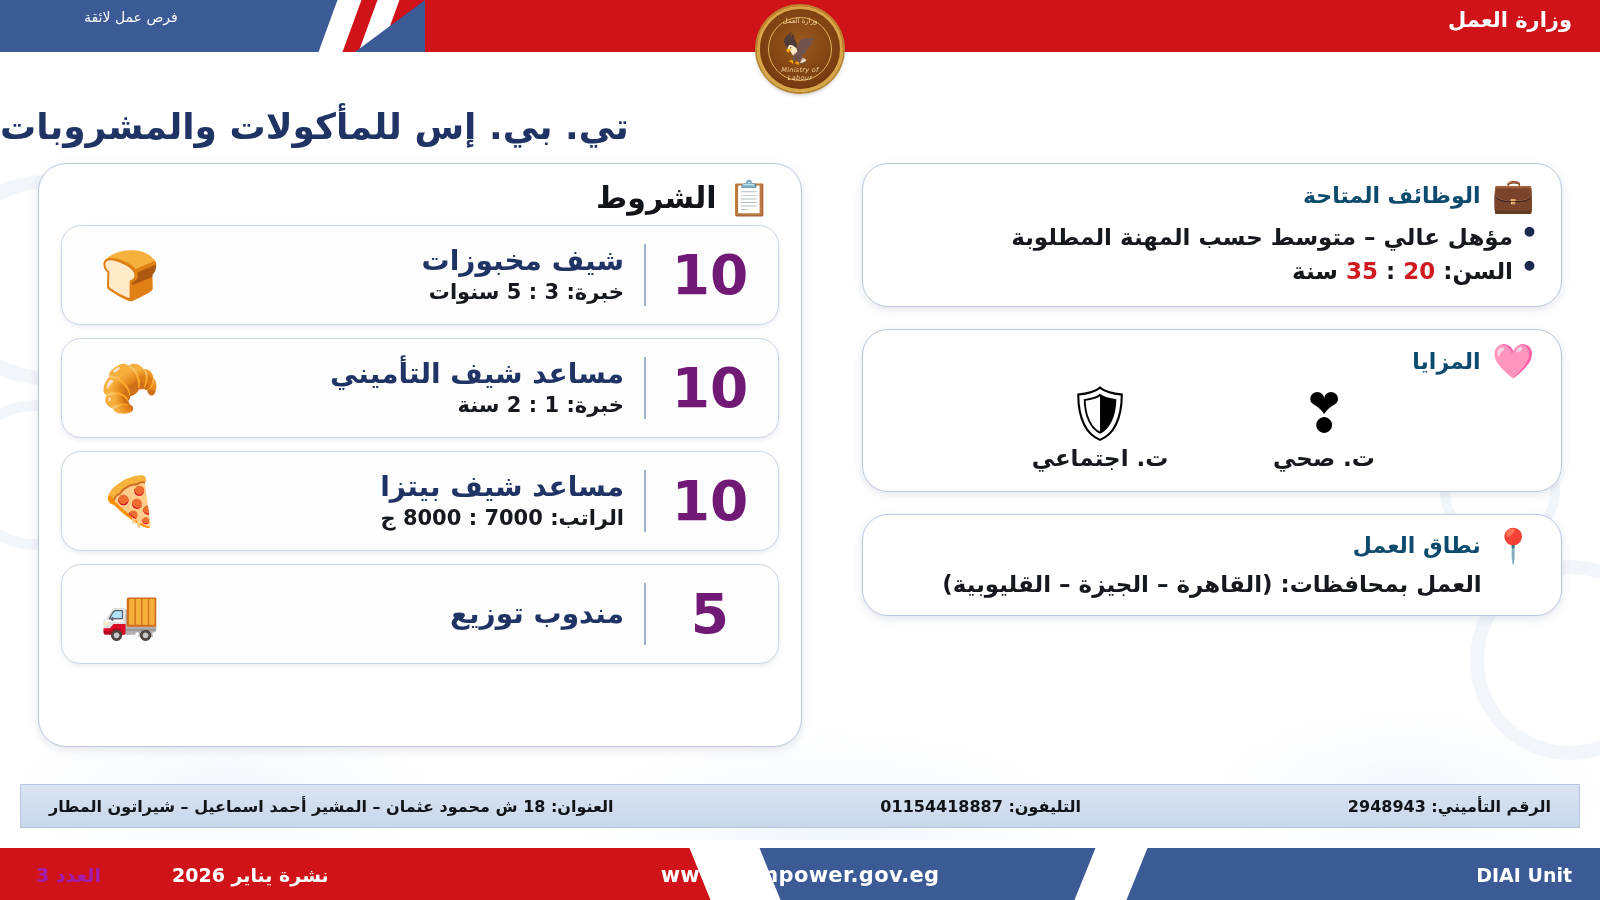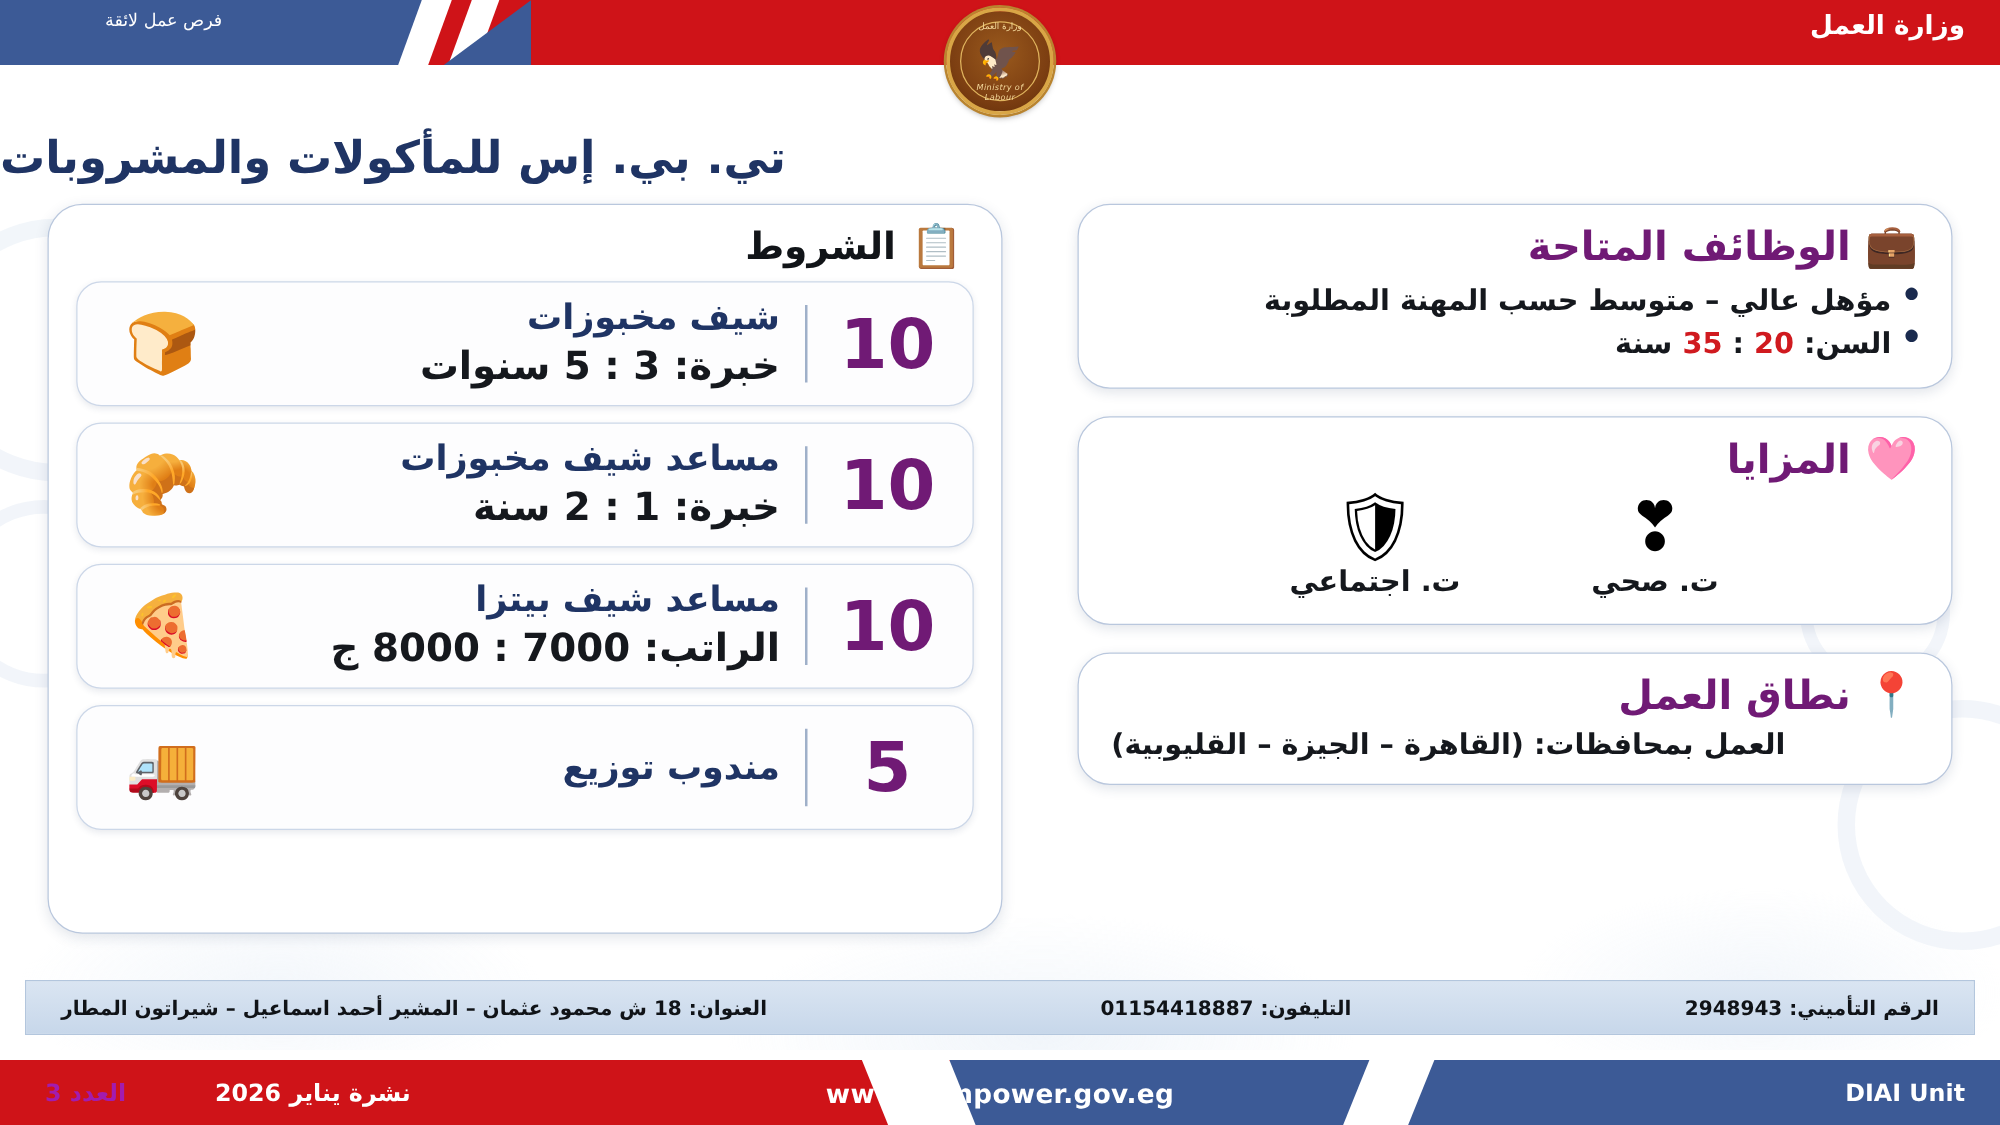--- a/index.html
+++ b/index.html
@@ -126,21 +126,21 @@
     border-radius:26px;
     box-shadow:0 3px 9px rgba(40,60,100,.13);
     padding:14px 26px 18px 26px;
     direction:rtl;
   }
   .card-head {
     display:flex; flex-direction:row; align-items:center; justify-content:flex-start;
     gap:12px; margin-bottom:8px;
   }
   .card-head-title {
-    font-size:32px; font-weight:bold; color:#701a75;
+    font-size:22px; font-weight:bold; color:#0c4a6e;
     direction:rtl;
   }
   .card-icon { font-size:34px; line-height:1; }
 
   .bullets { list-style:none; direction:rtl; }
   .bullets li {
     position:relative; padding-right:22px;
     font-size:23px; font-weight:bold; color:#15181d;
     line-height:1.48; text-align:right;
   }
@@ -154,21 +154,21 @@
   .benefits-row {
     display:flex; flex-direction:row; justify-content:center;
     gap:74px; margin-top:6px; padding-bottom:2px;
   }
   .benefit { width:150px; text-align:center; }
   .benefit-ico { font-size:54px; line-height:1.05; }
   .benefit-lbl { font-size:23px; font-weight:bold; color:#15181d; margin-top:2px; }
 
   .scope-text {
     font-size:23px; font-weight:bold; color:#15181d;
-    text-align:left; direction:rtl; margin-top:4px;
+    text-align:center; direction:rtl; margin-top:4px;
   }
 
   
   .panel {
     background:#ffffff;
     border:1.5px solid #b9c7dd;
     border-radius:28px;
     box-shadow:0 3px 10px rgba(40,60,100,.13);
     padding:12px 22px 20px 22px;
     height:100%;
@@ -199,21 +199,21 @@
     line-height:1;
   }
   .job-divider {
     width:2px; height:62px; background:#9fb0c9; flex:none; margin:0 10px 0 14px;
   }
   .job-texts { flex:1; text-align:right; padding-right:6px; }
   .job-title {
     font-size:28px; font-weight:bold; color:#1f3464; line-height:1.2;
   }
   .job-detail {
-    font-size:31px; font-weight:bold; color:#15181d; line-height:1.3; margin-top:2px;
+    font-size:21px; font-weight:bold; color:#15181d; line-height:1.3; margin-top:2px;
   }
   .job-ico {
     width:108px; flex:none; text-align:center; font-size:48px; line-height:1;
   }
 
   
   .contact-bar {
     position:absolute; left:20px; right:20px; top:784px; height:44px;
     background:linear-gradient(180deg,#dae5f2 0%, #c7d7ea 100%);
     border:1px solid #b3c6dd;
@@ -356,21 +356,21 @@
             <div class="job-title">شيف مخبوزات</div>
             <div class="job-detail">خبرة: 3 : 5 سنوات</div>
           </div>
           <div class="job-ico">🍞</div>
         </div>
 
         <div class="job-row">
           <div class="job-count">10</div>
           <div class="job-divider"></div>
           <div class="job-texts">
-            <div class="job-title">مساعد شيف مخبوزات</div>
+            <div class="job-title">مساعد شيف التأميني</div>
             <div class="job-detail">خبرة: 1 : 2 سنة</div>
           </div>
           <div class="job-ico">🥐</div>
         </div>
 
         <div class="job-row">
           <div class="job-count">10</div>
           <div class="job-divider"></div>
           <div class="job-texts">
             <div class="job-title">مساعد شيف بيتزا</div>

